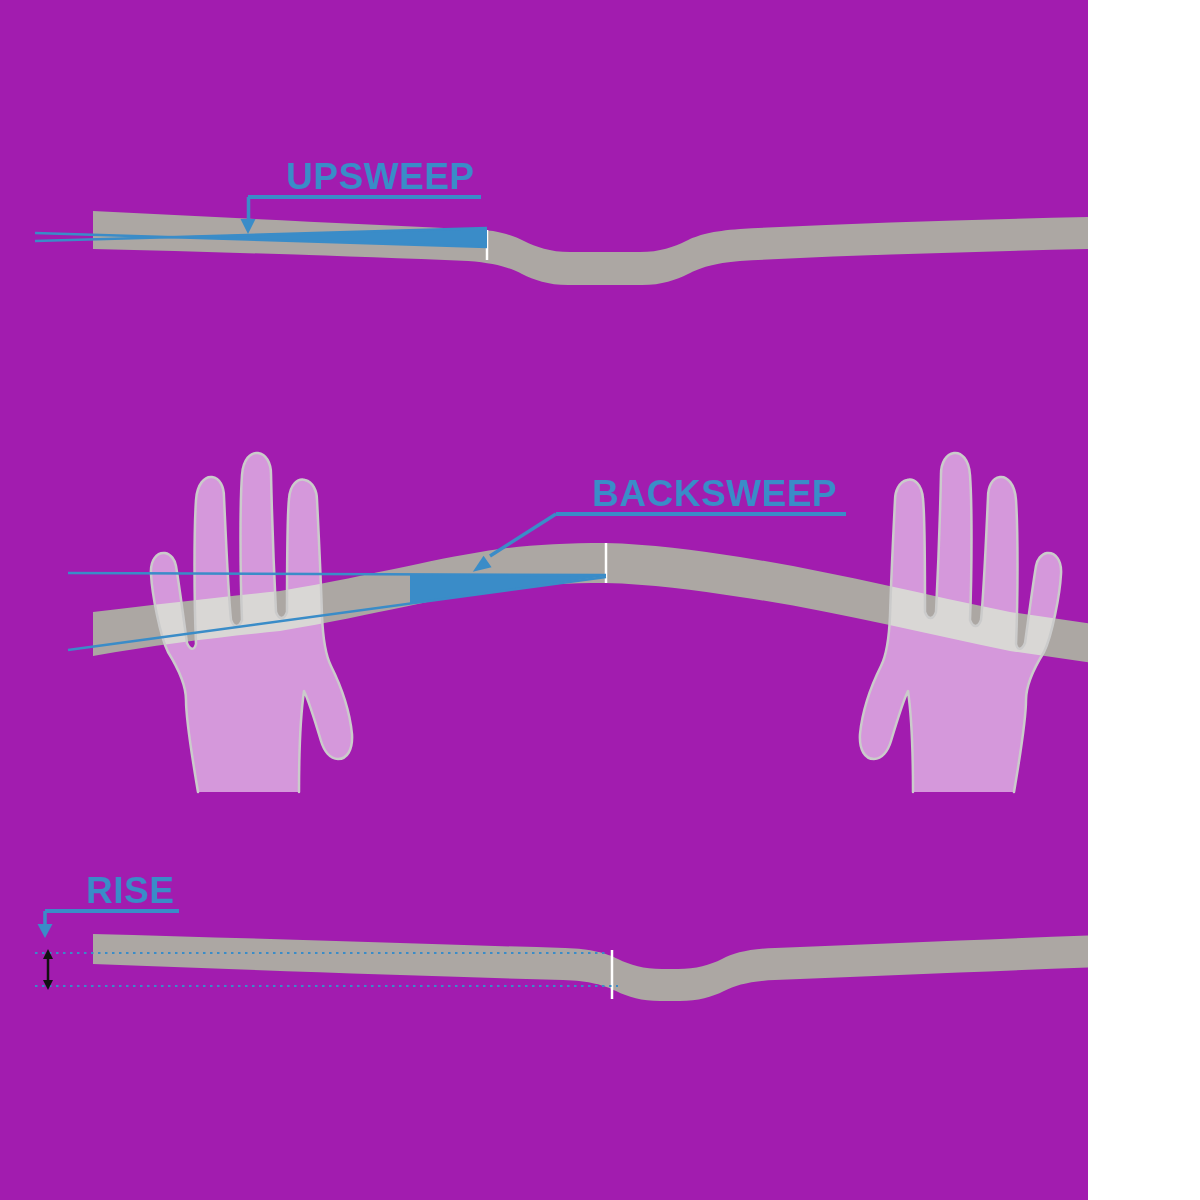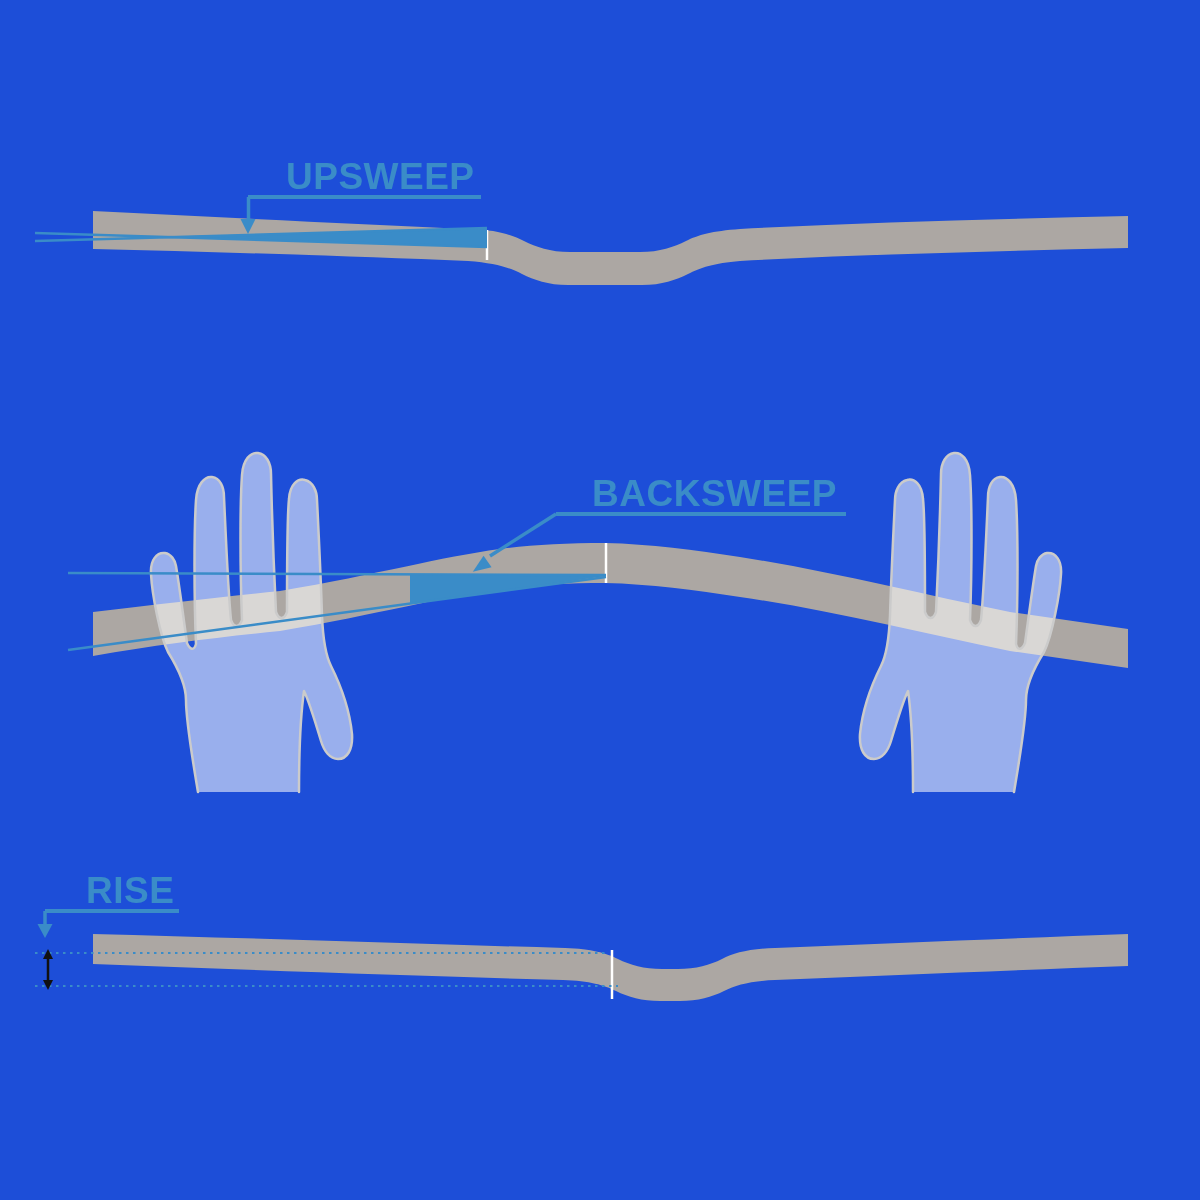--- a/index.html
+++ b/index.html
@@ -1,23 +1,23 @@
 <!DOCTYPE html>
 <html><head>
 <meta charset="utf-8">
 <style>
   html, body {
     margin: 0;
     padding: 0;
     background: #ffffff;
   }
   .canvas {
-    width: 1200px;
+    width: 1088px;
     height: 1200px;
-    background: #1d4ed8;
+    background: #a21caf;
     position: relative;
     overflow: hidden;
     font-family: "Liberation Sans", sans-serif;
   }
   svg { display: block; }
   .diagram-label {
     font-family: "Liberation Sans", sans-serif;
     font-size: 37px;
     font-weight: bold;
     letter-spacing: 0.5px;

